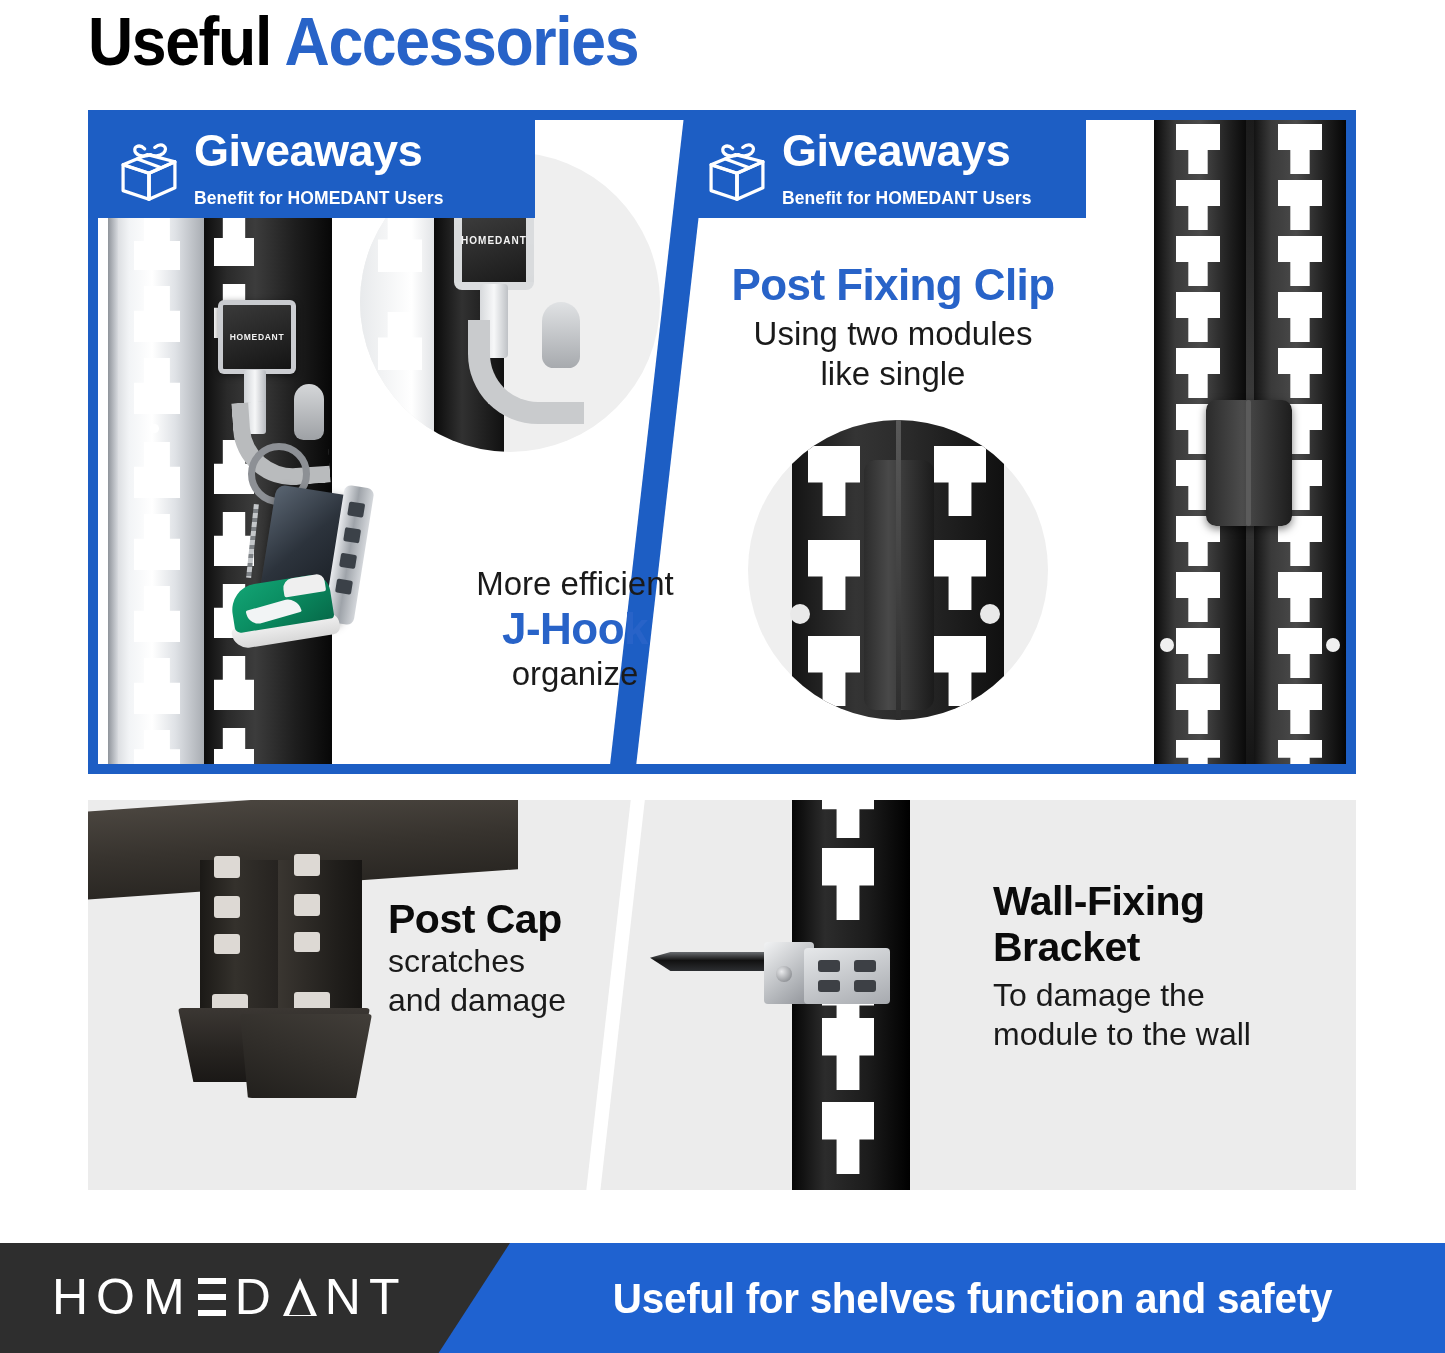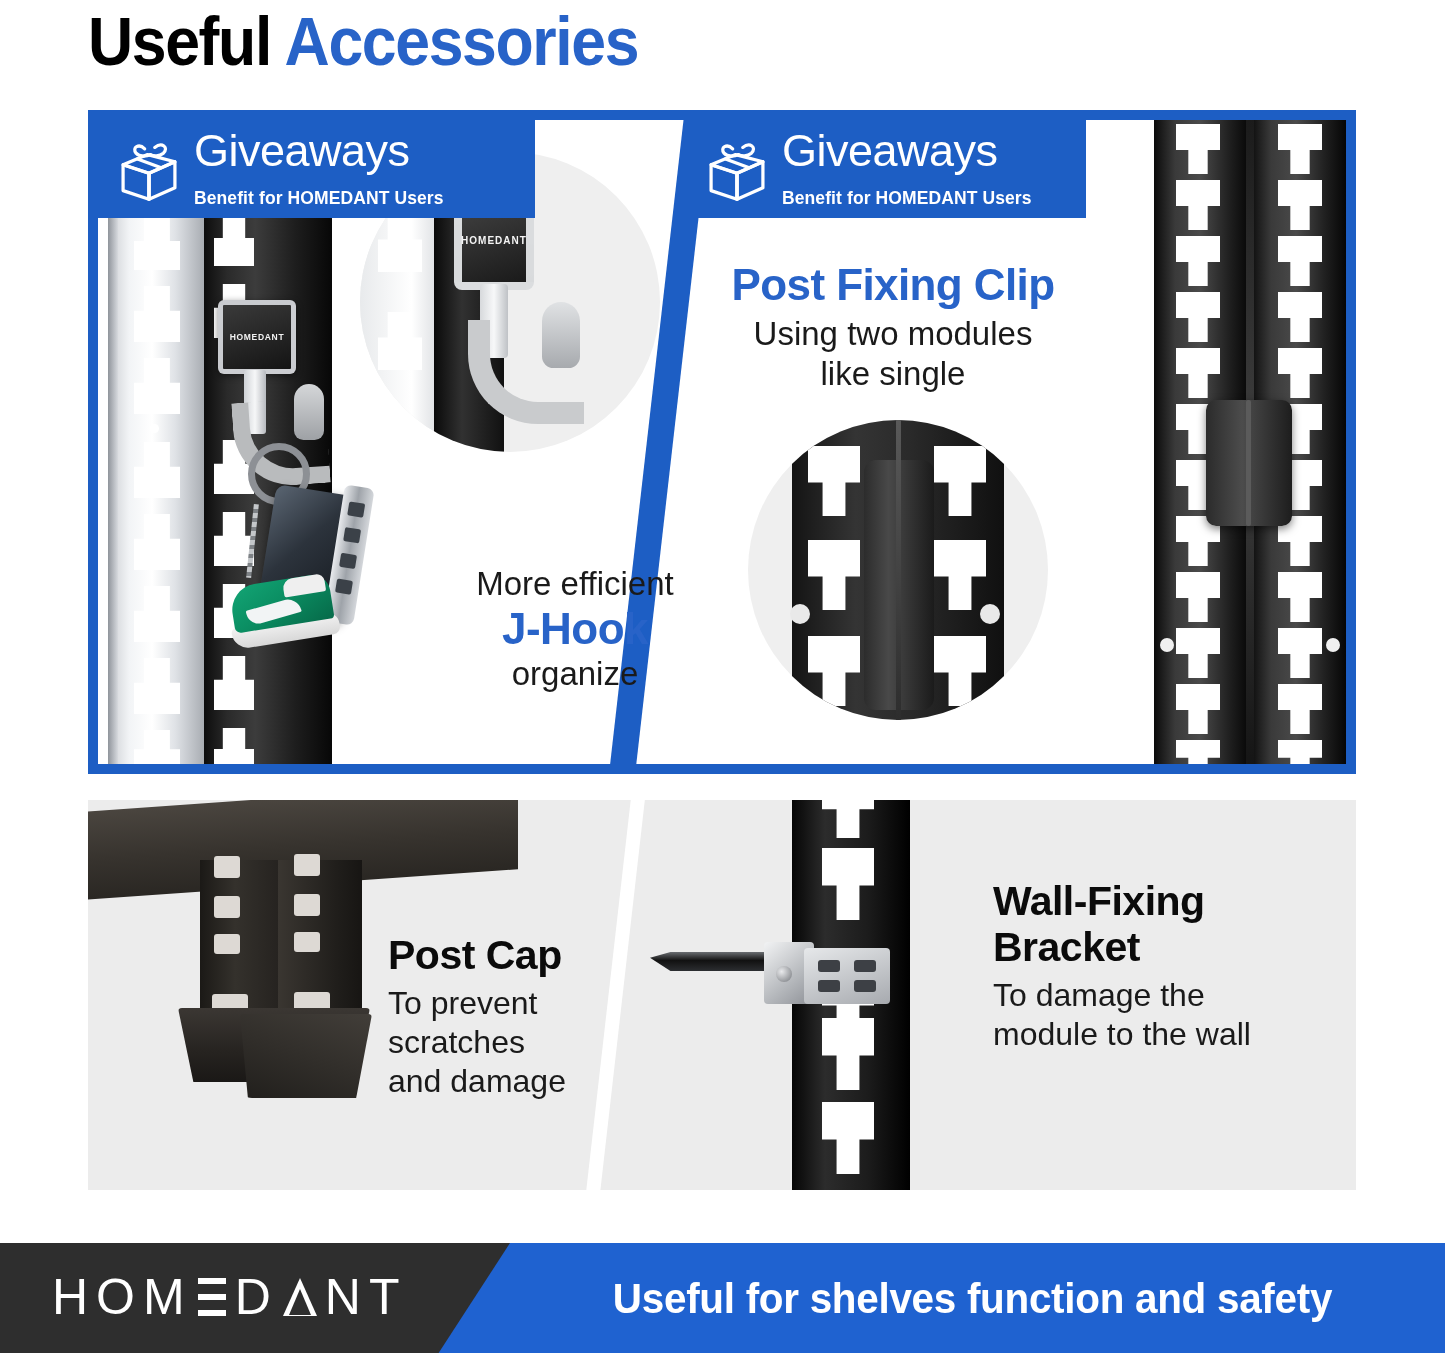--- a/index.html
+++ b/index.html
@@ -49,21 +49,21 @@
     position: absolute; top: 0; height: 98px;
     background: #1d5ec4;
     display: flex; align-items: center;
     z-index: 8; overflow: hidden;
   }
   .gw-left  { left: 0;   width: 437px; }
   .gw-right { left: 588px; width: 400px; }
   .gw-icon { width: 74px; height: 72px; margin-left: 14px; flex: 0 0 auto; }
   .gw-text { margin-left: 8px; color:#fff; }
   .gw-title {
-    font-size: 45px; font-weight: 400; line-height: 44px;
+    font-size: 45px; font-weight: 700; line-height: 44px;
     letter-spacing: -0.5px;
   }
   .gw-sub {
     font-size: 17.5px; font-weight: 600; line-height: 22px;
     letter-spacing: 0.1px; margin-top: 14px;
   }
 
   
   .photo-jhook {
     position: absolute; left: 0; top: 98px;
@@ -309,21 +309,21 @@
     border-radius: 4px 4px 14px 14px;
     clip-path: polygon(0% 0%, 100% 0%, 92% 100%, 8% 100%);
   }
   .cap-base2 {
     position:absolute; left:152px; top:214px; width:132px; height:84px;
     background: linear-gradient(200deg,#423e39,#211f1c);
     border-radius: 4px 4px 12px 12px;
     clip-path: polygon(0% 0%, 100% 0%, 88% 100%, 6% 100%);
   }
 
-  .cap-text { position:absolute; left:300px; top:96px; width:300px;margin-top:36px; }
+  .cap-text { position:absolute; left:300px; top:96px; width:300px; }
   .cap-title {
     color:#0b0b0b; font-size:41px; font-weight:700; line-height:46px; letter-spacing:-0.5px;
   }
   .cap-sub {
     color:#1a1a1a; font-size:32px; font-weight:300; line-height:39px; margin-top:6px;
   }
 
   
   .photo-bracket { position:absolute; left:556px; top:0; width:340px; height:390px; overflow:hidden; }
   .wb-post {
@@ -604,21 +604,20 @@
         <div class="cap-slot" style="left:16px;top:34px;width:26px;height:22px;"></div>
         <div class="cap-slot" style="left:16px;top:72px;width:26px;height:20px;"></div>
         <div class="cap-slot" style="left:16px;top:132px;width:36px;height:26px;"></div>
       </div>
       <div class="cap-base"></div>
       <div class="cap-base2"></div>
     </div>
 
     <div class="cap-text">
       <div class="cap-title">Post Cap</div>
-      <div class="cap-sub">To prevent</div>
       <div class="cap-sub" style="margin-top:0;">scratches</div>
       <div class="cap-sub" style="margin-top:0;">and damage</div>
     </div>
 
     <div class="photo-bracket">
       <div class="wb-post">
         <div class="wb-slot keyhole-b" style="left:30px;top:-12px;width:52px;height:60px;"></div>
         <div class="wb-slot keyhole-b" style="left:30px;top:58px;width:52px;height:72px;"></div>
         <div class="wb-slot keyhole-b" style="left:30px;top:178px;width:52px;height:72px;"></div>
         <div class="wb-slot keyhole-b" style="left:30px;top:228px;width:52px;height:72px;"></div>

